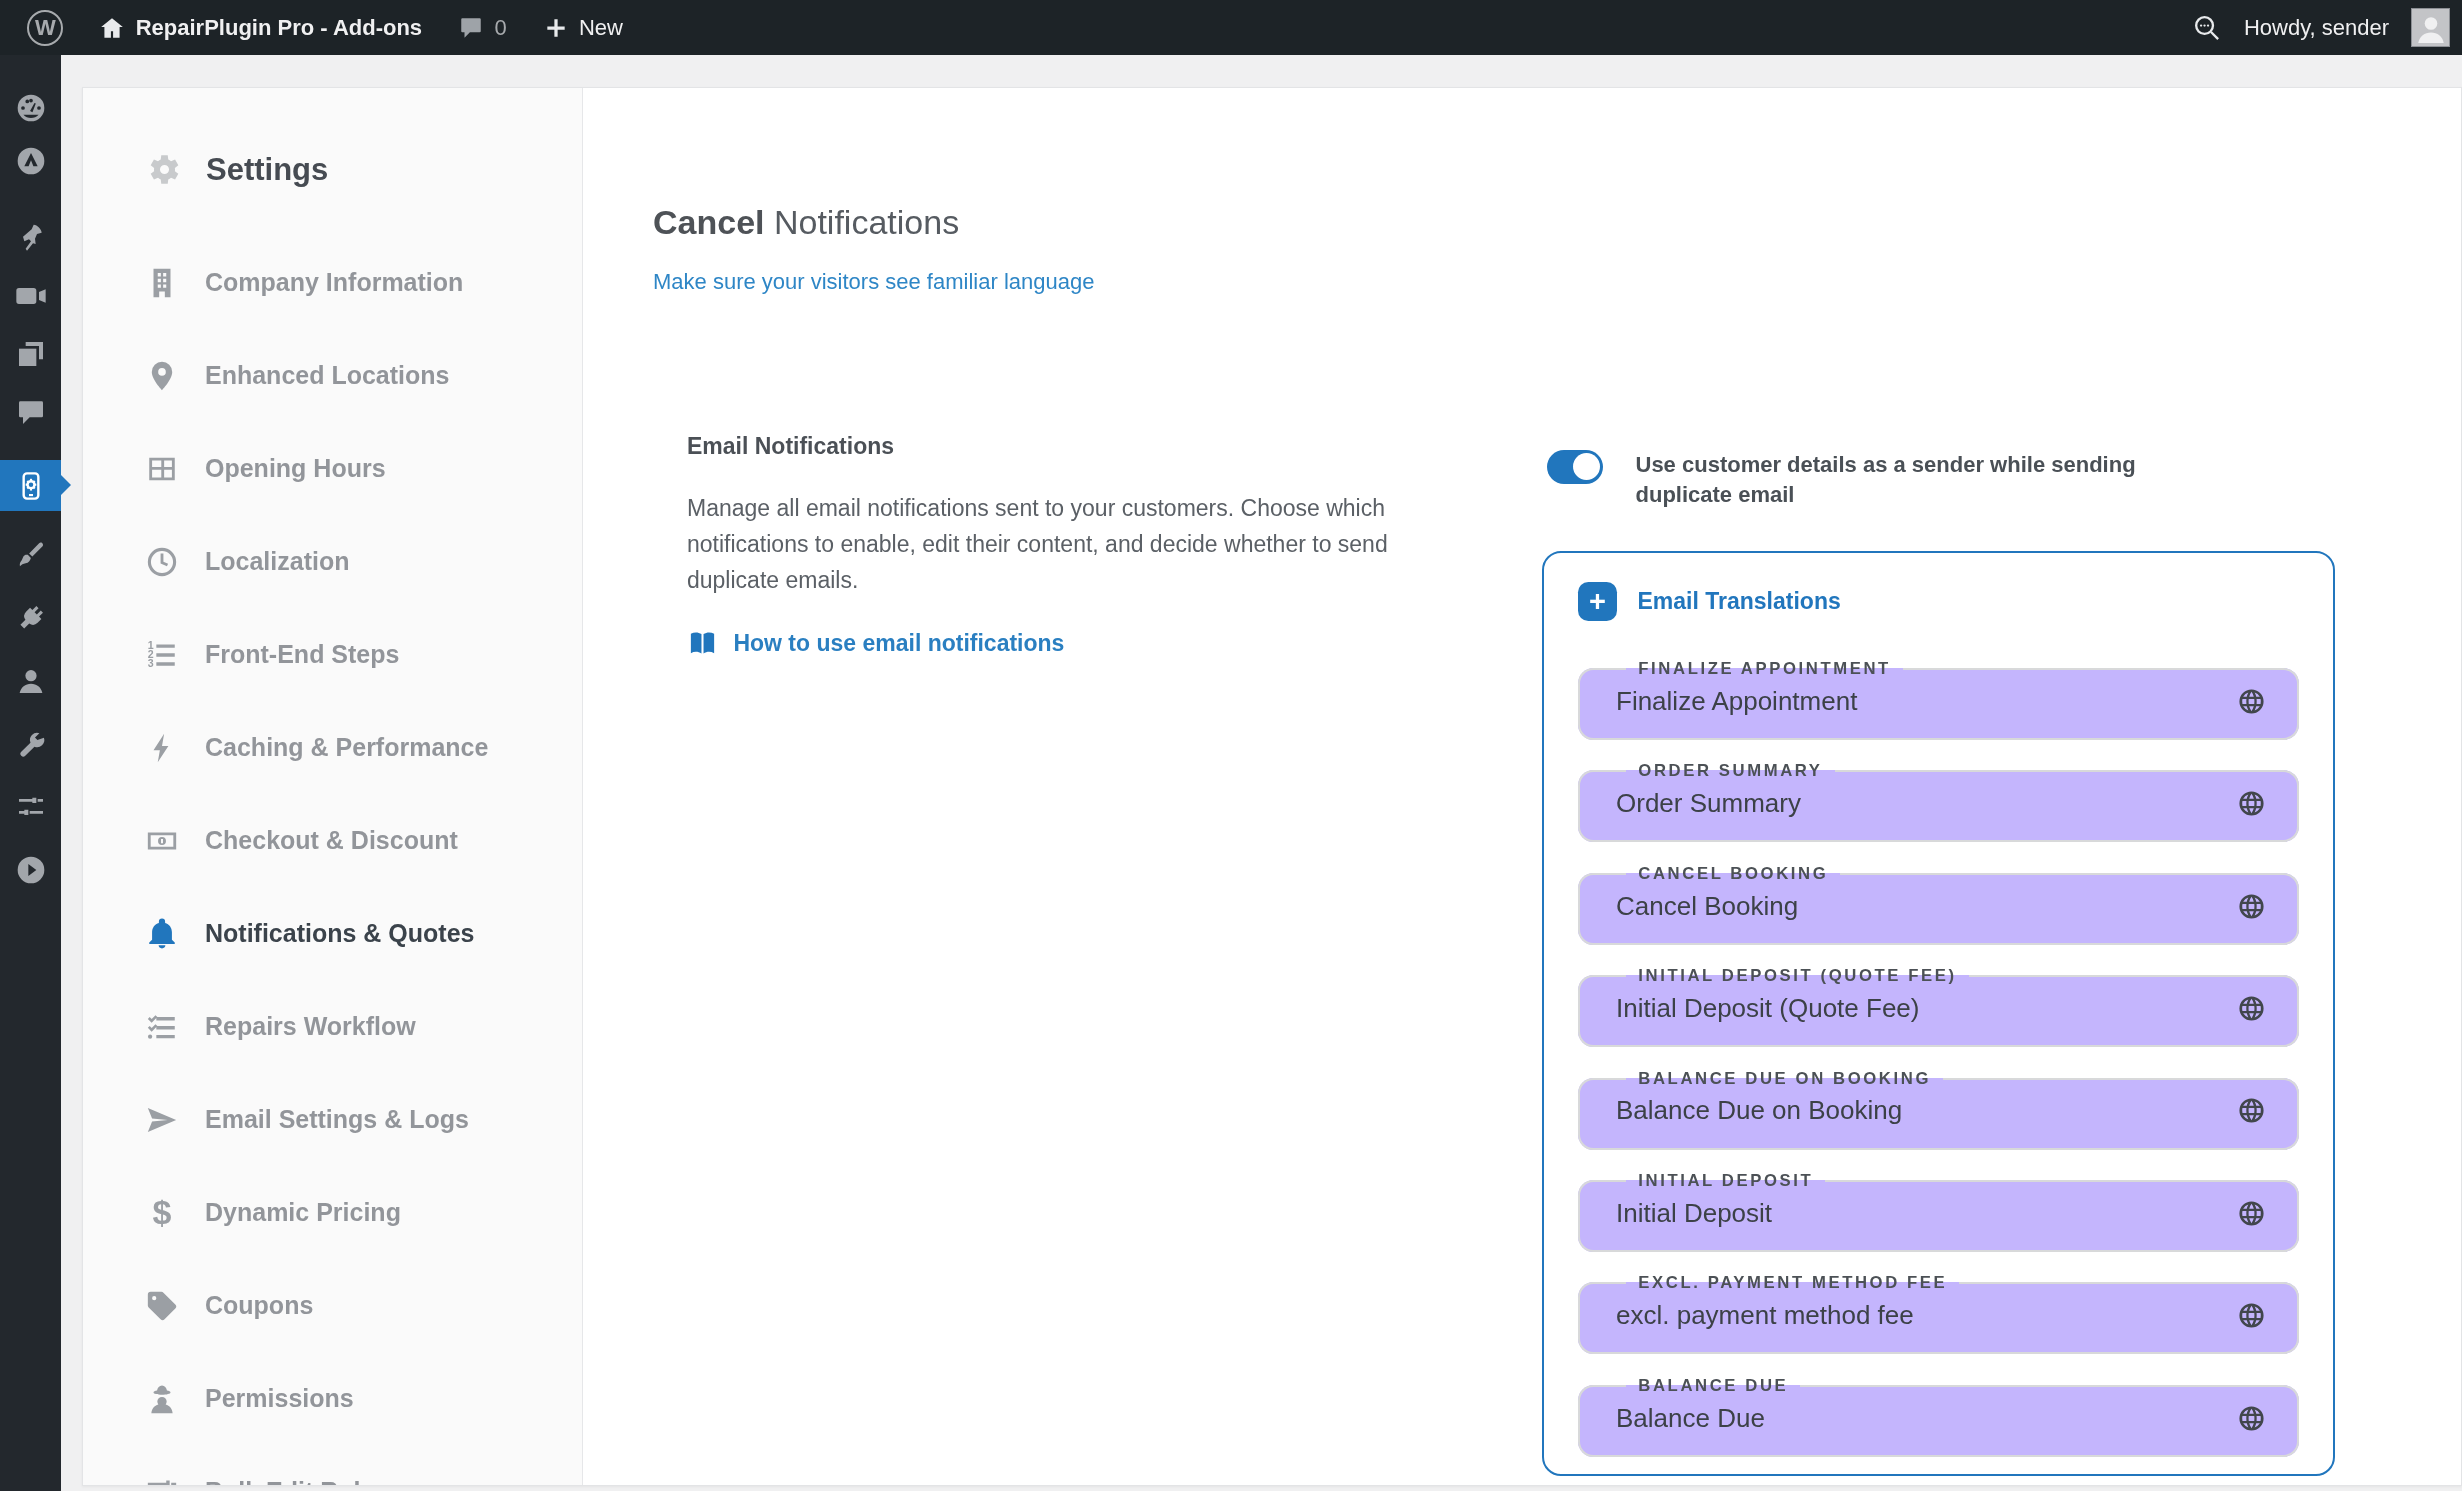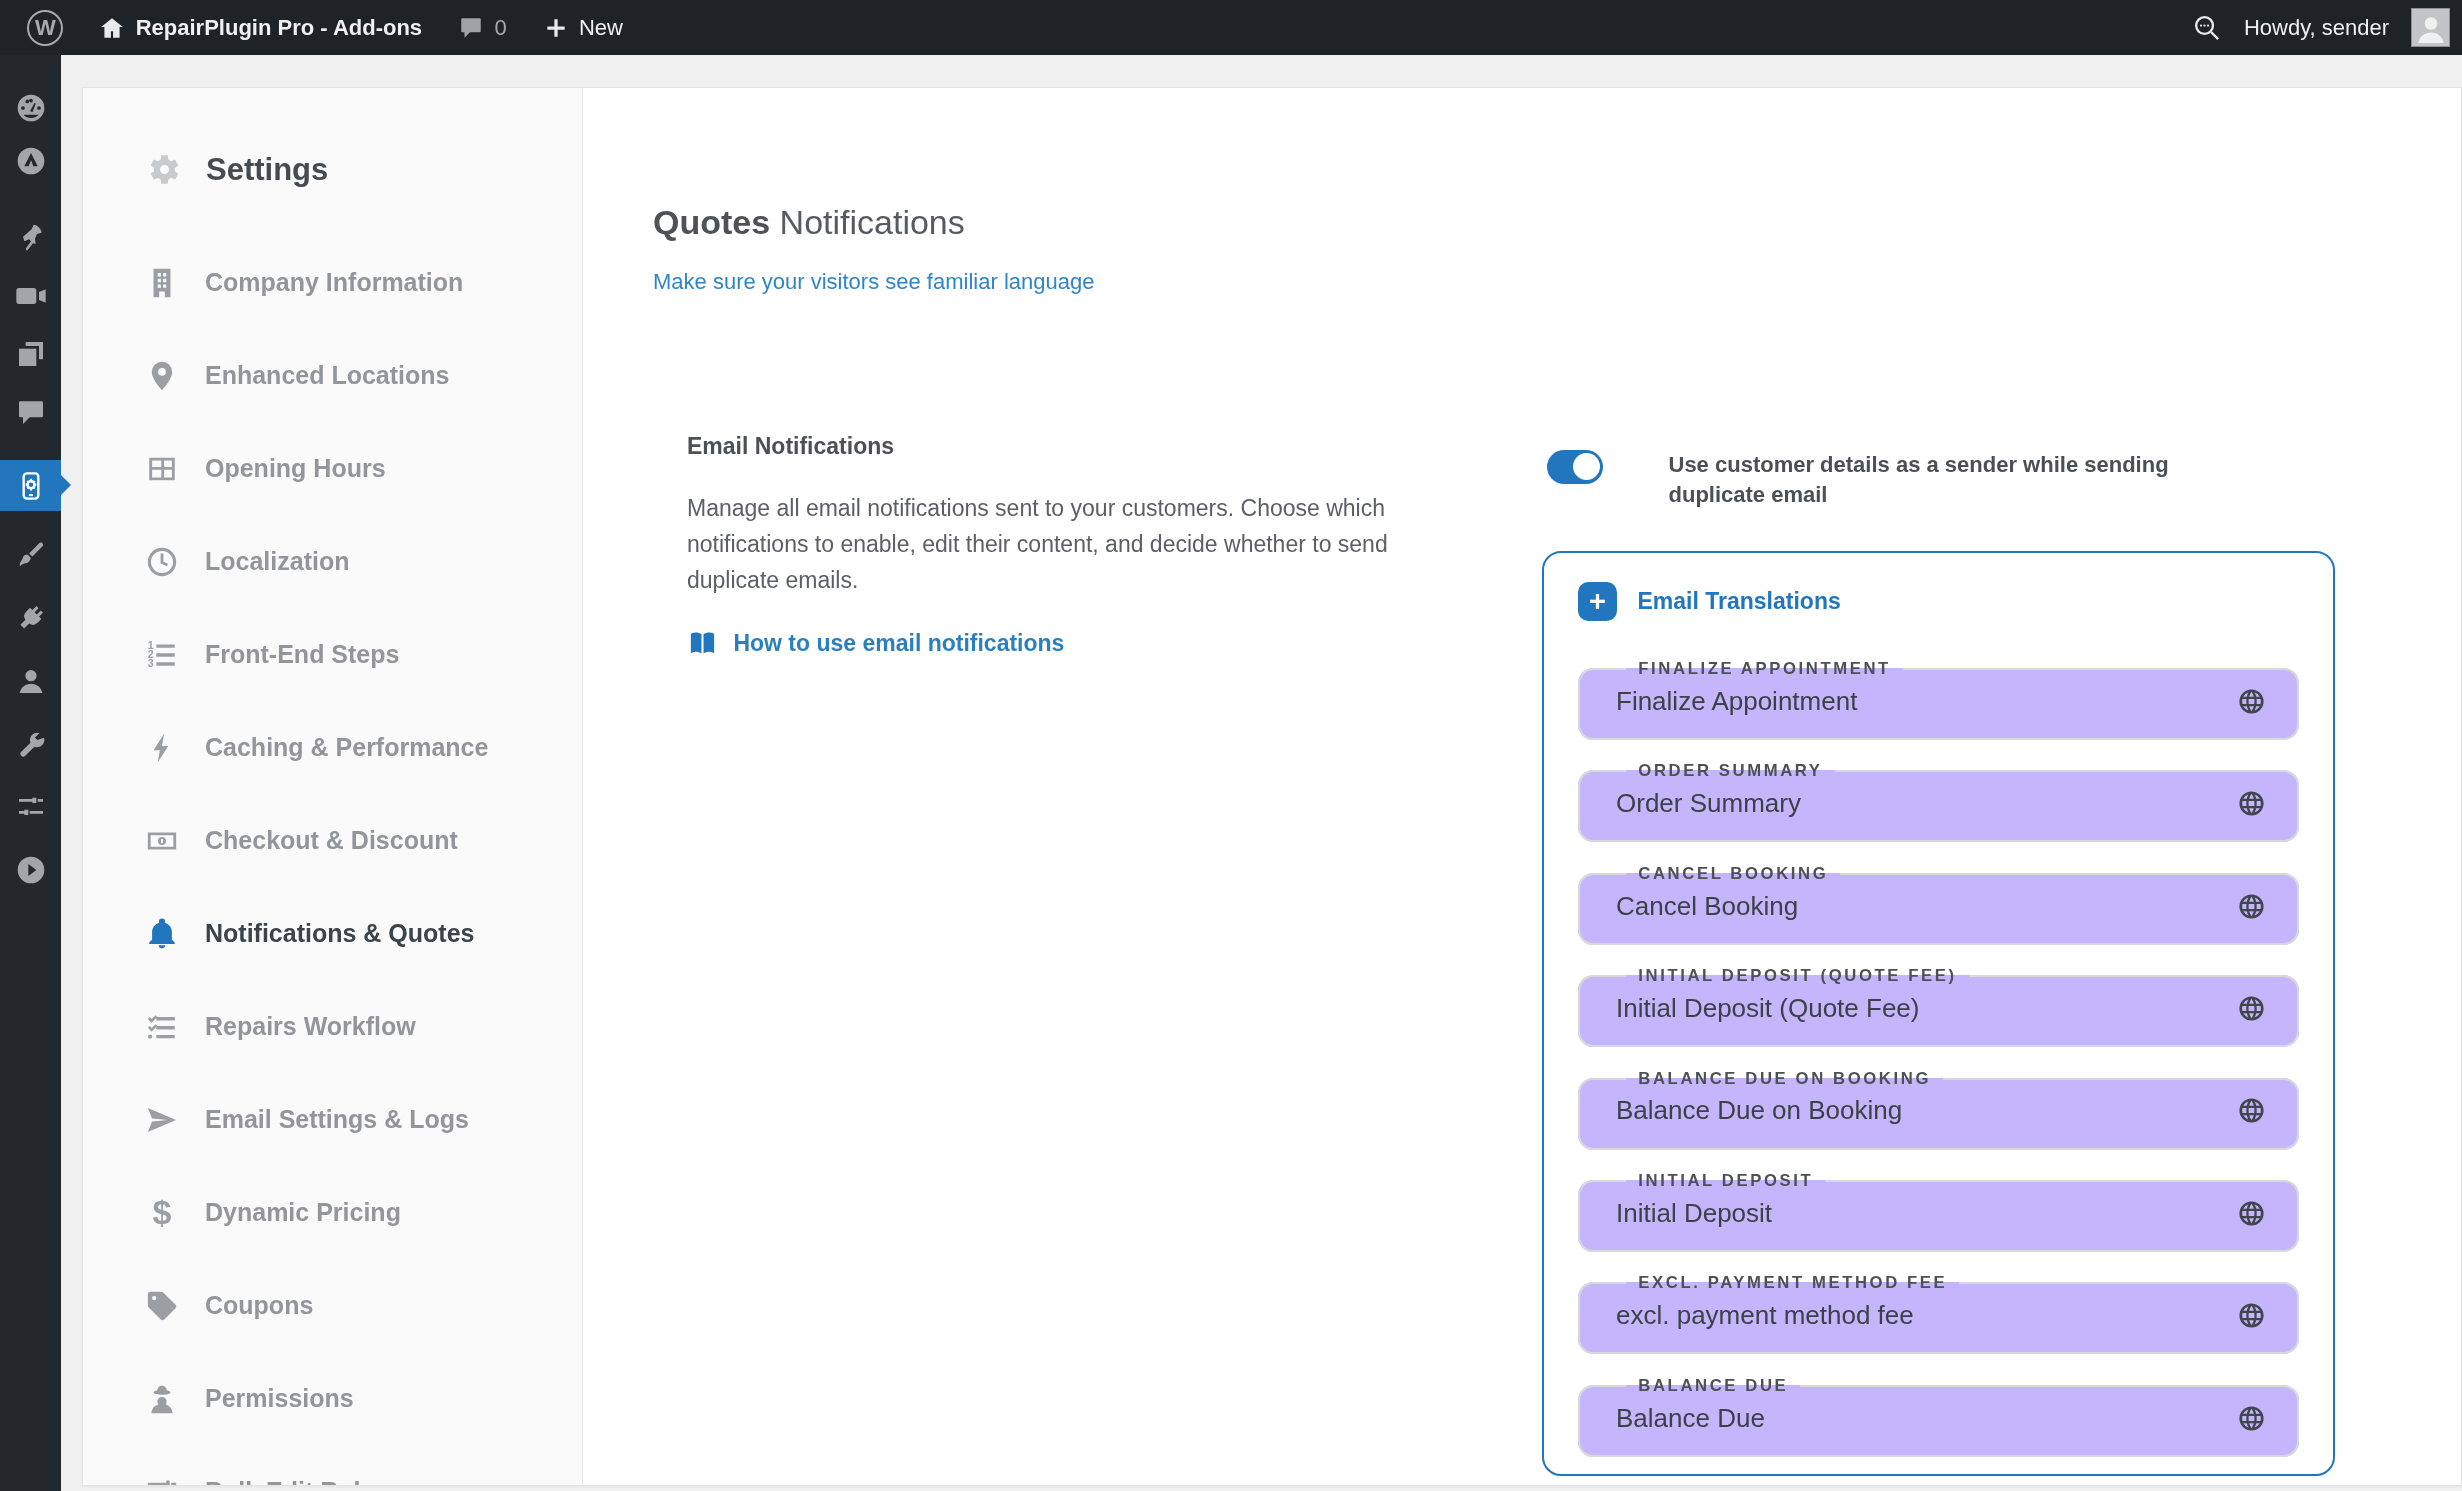--- a/index.html
+++ b/index.html
@@ -78,21 +78,21 @@
   .help-link { margin-top:29px; display:flex; align-items:center; gap:15.4px;
     font-size:23px; font-weight:600; color:#2a7fc1; cursor:pointer; }
   .help-link svg { width:31px; height:31px; fill:#2176bd; }
 
   
   .toggle-row { position:absolute; left:964px; top:362px; display:flex; gap:32.5px; align-items:flex-start; }
   .toggle { width:56px; height:34px; border-radius:17px; background:#2176bd; position:relative;
     flex:0 0 56px; cursor:pointer; }
   .toggle .knob { position:absolute; right:3.4px; top:3.4px; width:27px; height:27px;
     border-radius:50%; background:#ffffff; }
-  .toggle-label { font-size:22px; line-height:1.38; font-weight:600; color:#4a5056; width:556px;margin-left:33px; }
+  .toggle-label { font-size:22px; line-height:1.38; font-weight:600; color:#4a5056; width:556px; }
 
   
   .trans-box { position:absolute; left:959px; top:463px; width:793px;
     border:2.6px solid #2176bd; border-radius:19px; background:#ffffff;
     padding:29px 34px 17px 34px; }
   .trans-header { display:flex; align-items:center; gap:20.5px; height:39px; }
   .plus-btn { width:39px; height:39px; border-radius:10.3px; background:#2176bd; color:#ffffff;
     display:flex; align-items:center; justify-content:center; font-size:29px; font-weight:700;
     cursor:pointer; line-height:1; }
   .trans-title { font-size:23px; font-weight:700; color:#2176bd; }
@@ -333,21 +333,21 @@
           <path d="M2 5.5h14v2H2zM18.5 5.5H22v2h-3.5zM15 3.8h2.4v5.4H15zM2 11.5h5v2H2zM9.5 11.5H22v2H9.5zM6 9.8h2.4v5.4H6zM2 17.5h10v2H2zM14.5 17.5H22v2h-7.5zM11 15.8h2.4v5.4H11z"></path>
         </svg>
         <span>Bulk Edit Rules</span>
       </div>
     </div>
   </div>
 
   <div class="main">
 
     <div class="page-title">
-      <b>Quotes</b><span> Notifications</span>
+      <b>Cancel</b><span> Notifications</span>
     </div>
     <div class="subtitle-link">Make sure your visitors see familiar language</div>
 
     <div class="section-left">
       <div class="section-heading">Email Notifications</div>
       <div class="section-desc">Manage all email notifications sent to your customers. Choose which notifications to enable, edit their content, and decide whether to send duplicate emails.</div>
       <div class="help-link">
         <svg viewBox="0 0 24 24">
           <path d="M3 4.5c2.6-1.4 5.6-1.4 8.2.2v15c-2.6-1.6-5.6-1.6-8.2-.2v-15zM21 4.5c-2.6-1.4-5.6-1.4-8.2.2v15c2.6-1.6 5.6-1.6 8.2-.2v-15z"></path>
         </svg>

